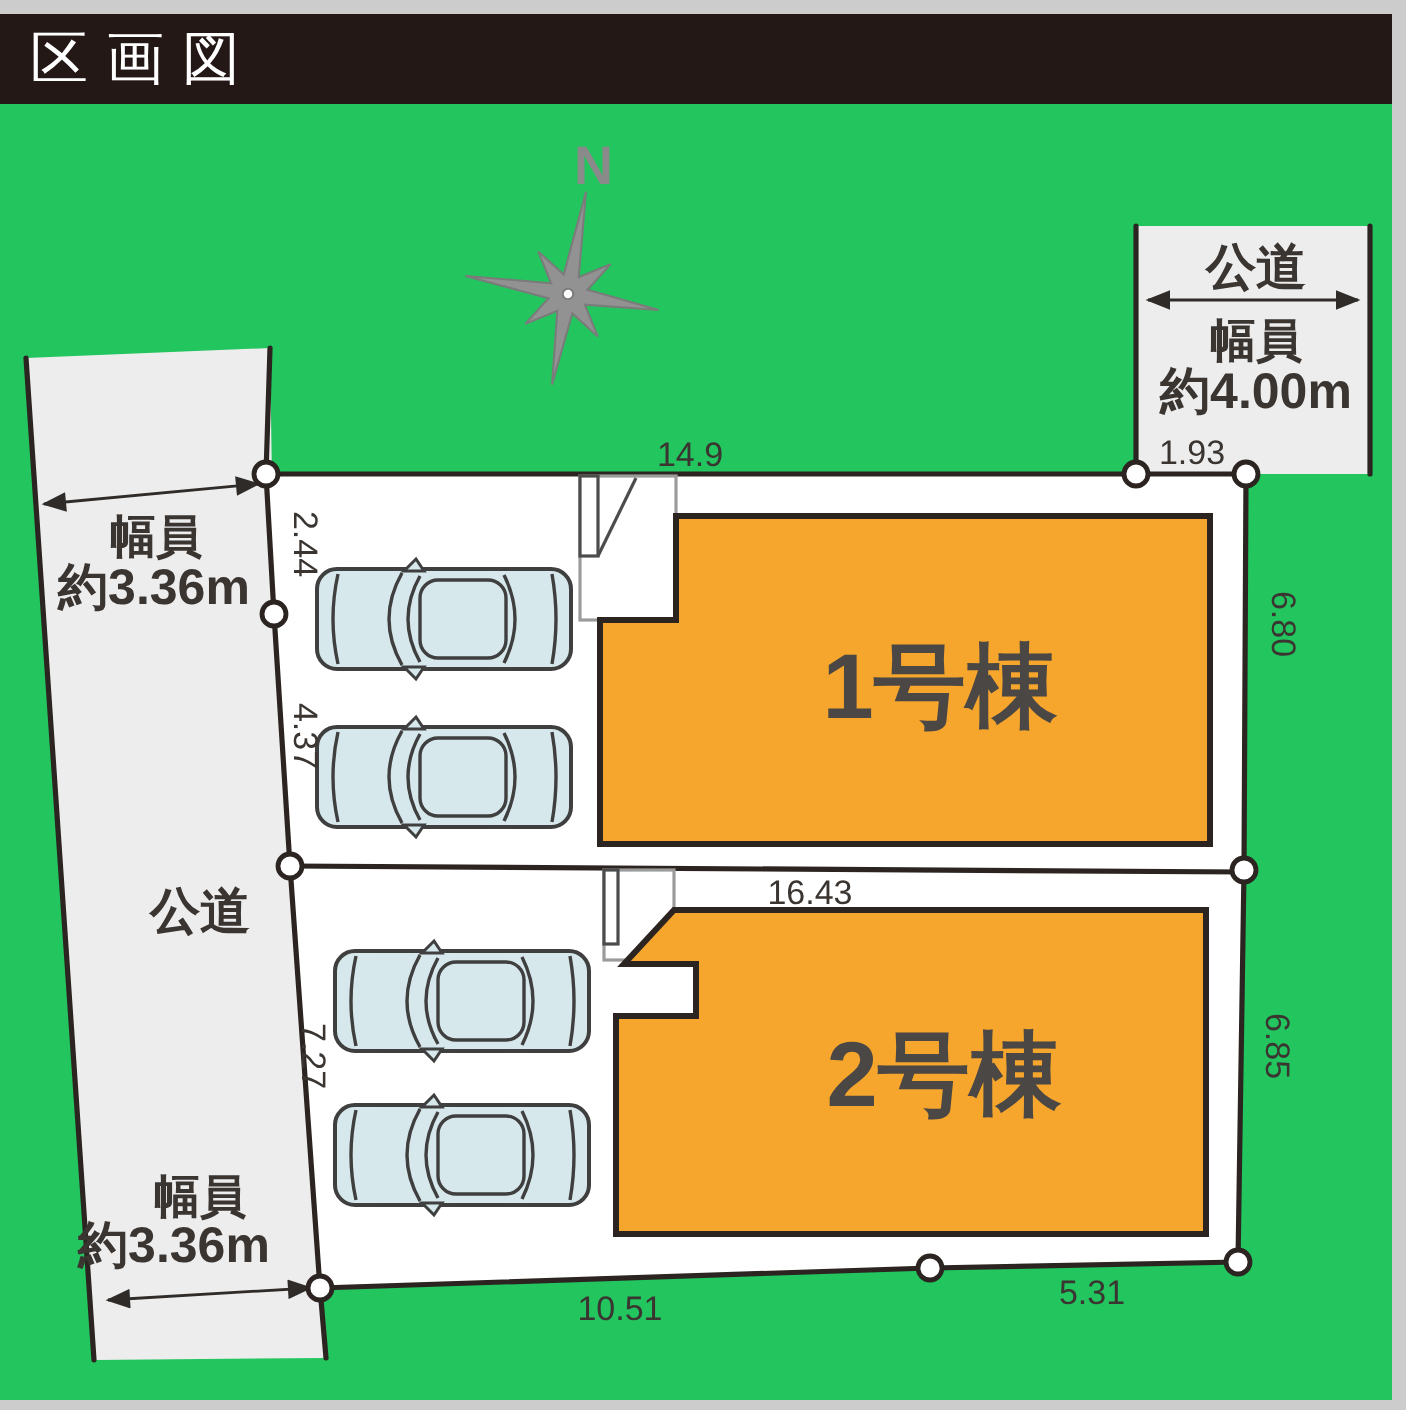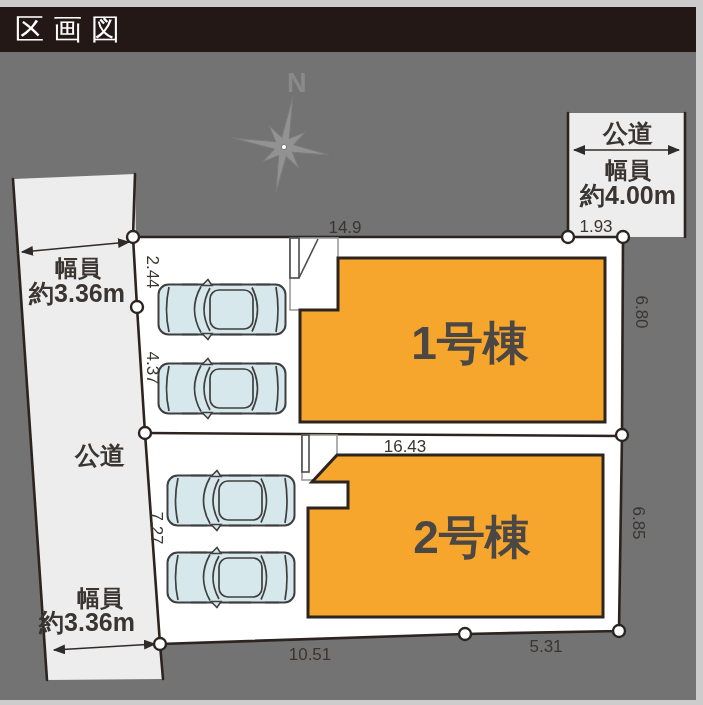--- a/index.html
+++ b/index.html
@@ -5,21 +5,21 @@
   :root{
     --building:#F6A62D;
     --car:#D7E8EC;
     --road:#EDEDEE;
     --line:#2B2420;
     --accent_bar:#231815;
     --page_border:#CCCCCC;
     --label:#3A3531;
   }
   html,body{margin:0;padding:0;background:#fff;}
-  .page{position:relative;width:703px;height:705px;background:#737373;overflow:hidden;
+  .page{position:relative;width:703px;height:705px;background:#22c55e;overflow:hidden;
         font-family:"Liberation Sans",sans-serif;}
   .top-strip{position:absolute;left:0;top:0;width:703px;height:7px;background:var(--page_border);}
   .right-strip{position:absolute;right:0;top:7px;width:7px;height:698px;background:var(--page_border);}
   .bottom-strip{position:absolute;left:0;top:700px;width:696px;height:5px;background:var(--page_border);}
   .title-bar{position:absolute;left:0;top:7px;width:696px;height:45px;background:var(--accent_bar);
              display:flex;align-items:center;}
   .title-bar span{color:#fff;font-family:"DejaVu Serif","Liberation Serif",serif;
                   font-size:29px;letter-spacing:9px;padding-left:15px;font-weight:500;}
   svg.plan{position:absolute;left:0;top:0;width:703px;height:705px;}
 

